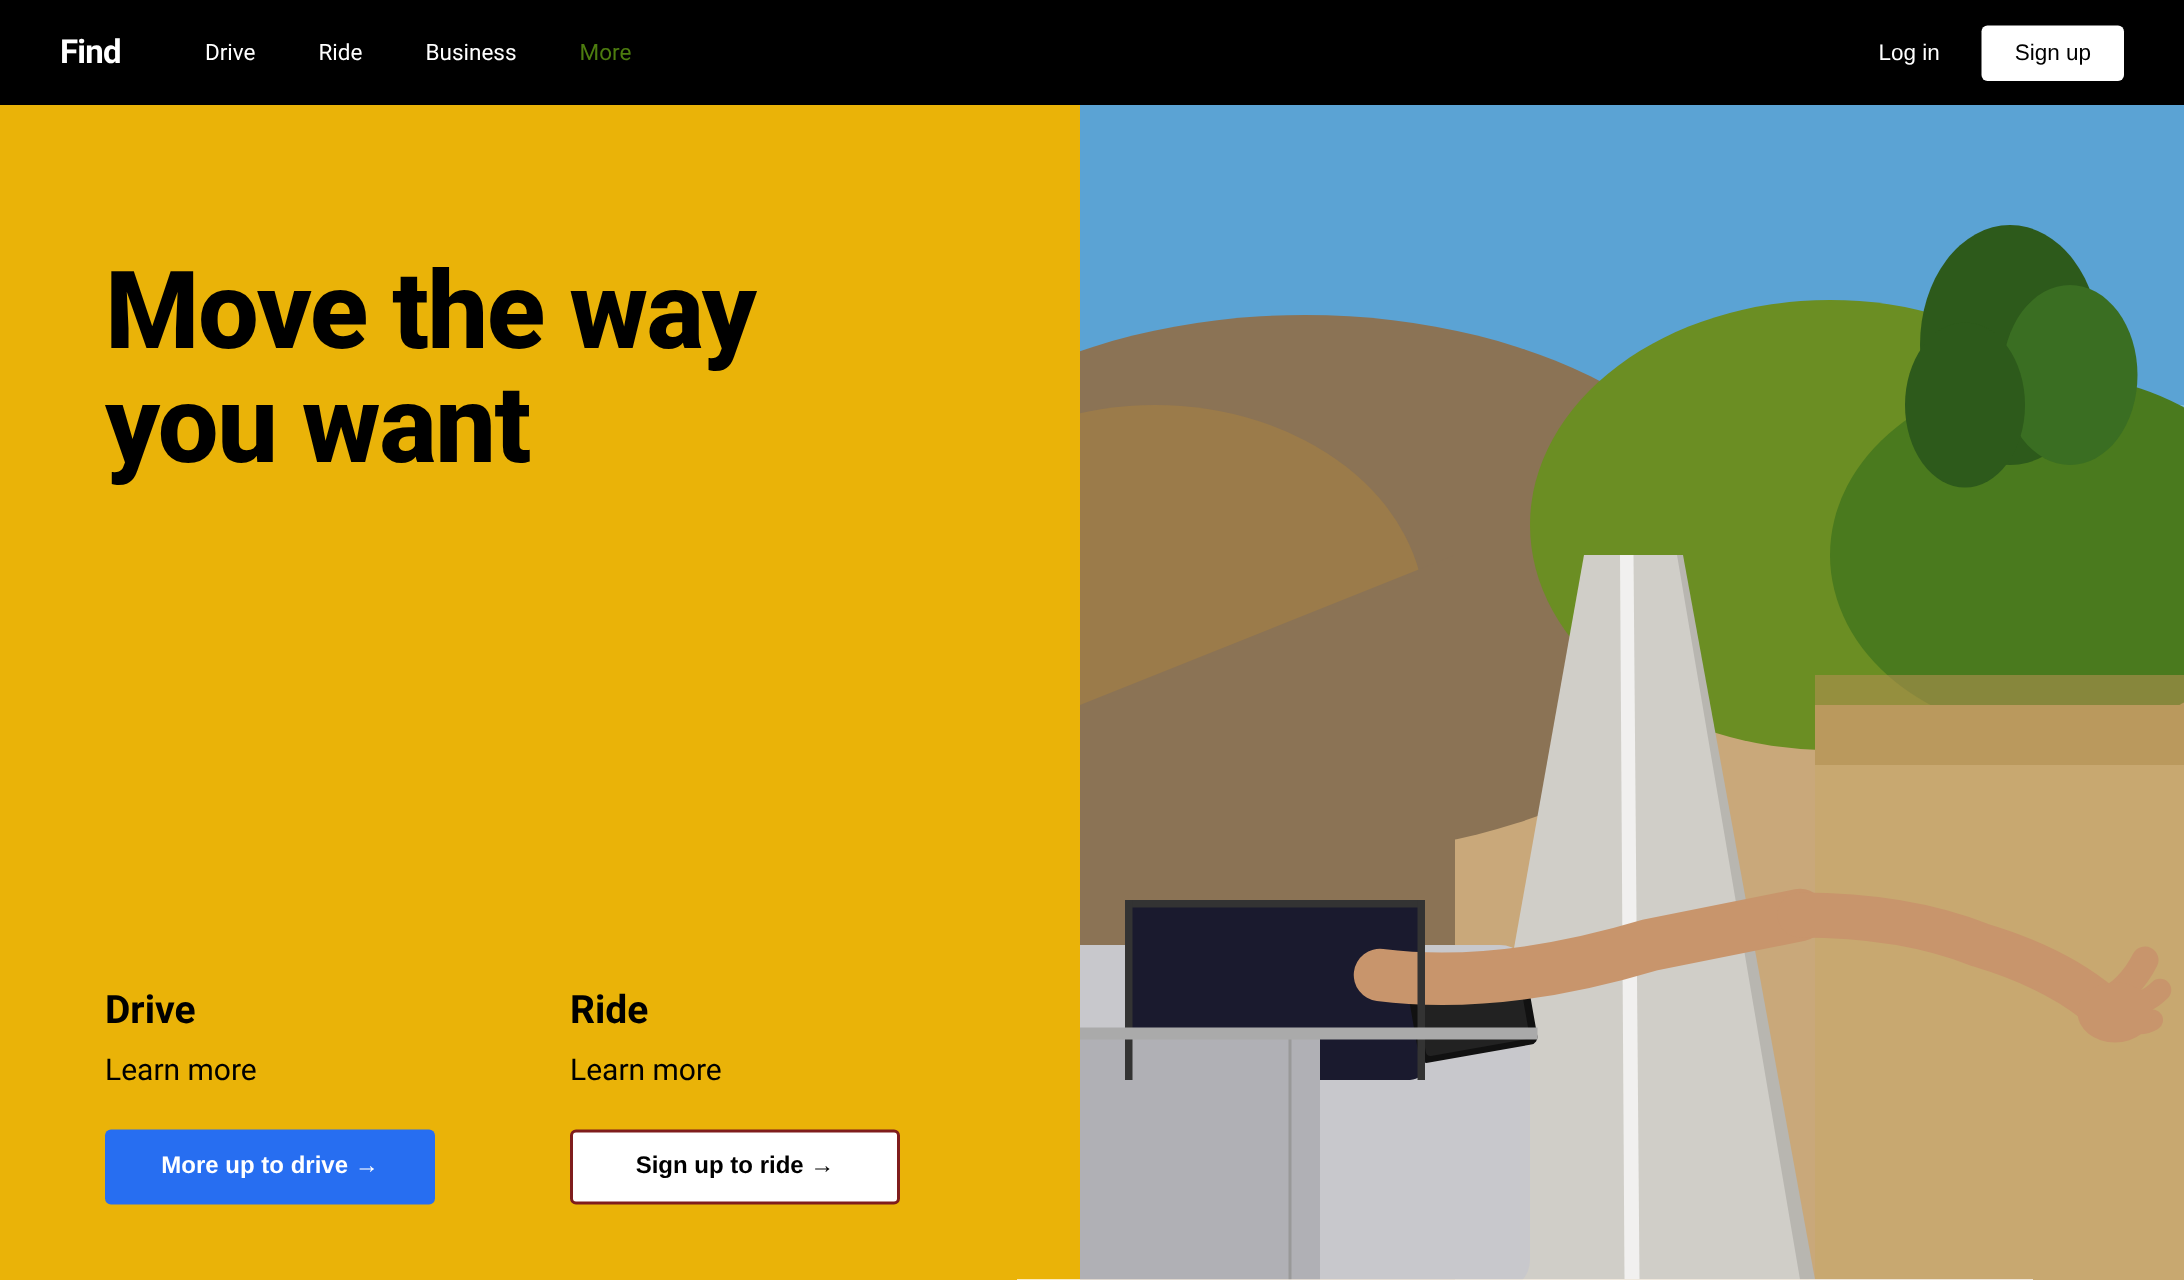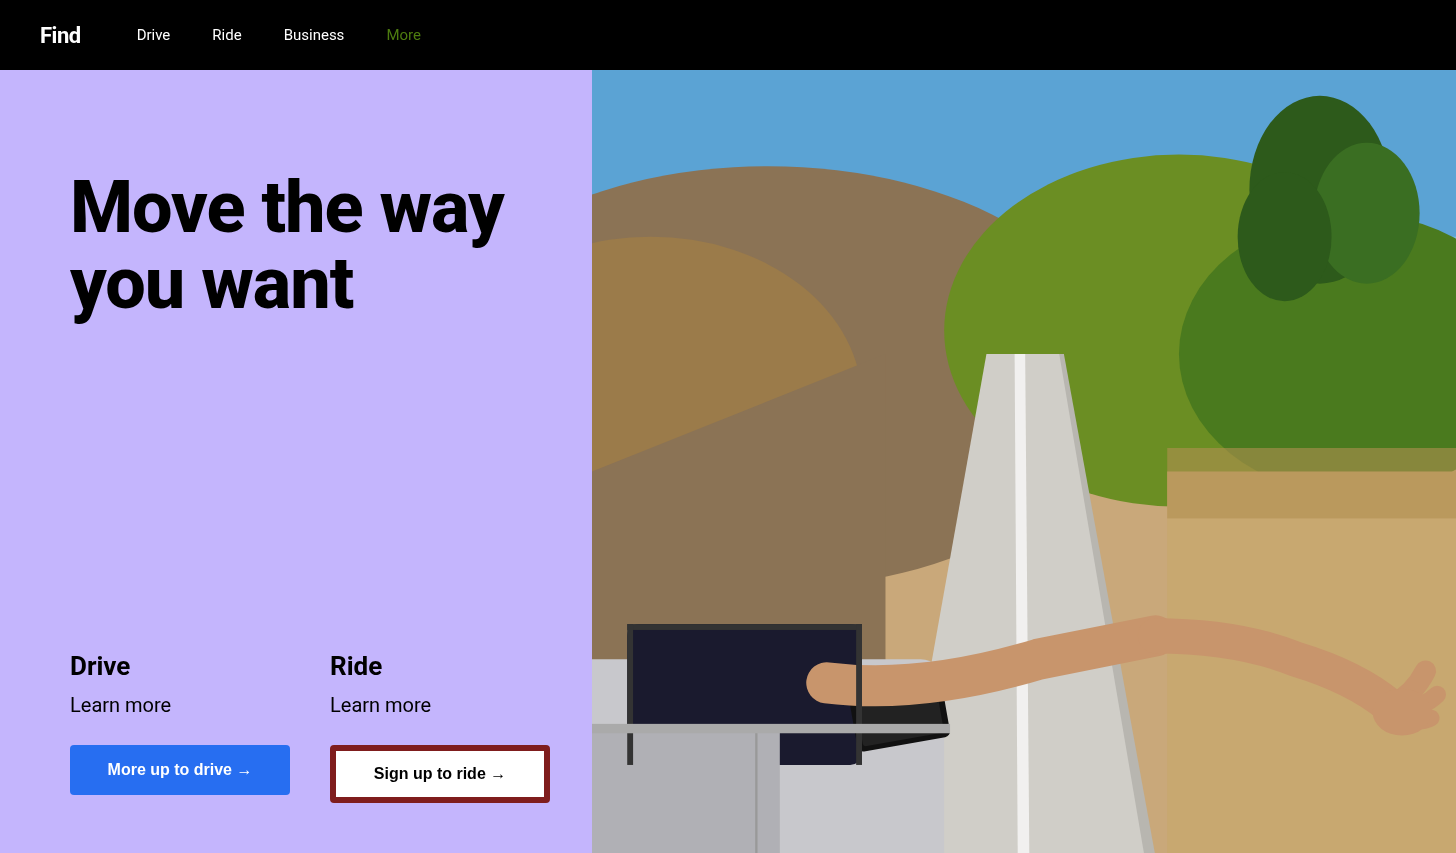--- a/index.html
+++ b/index.html
@@ -86,22 +86,22 @@
       border-radius: 4px;
     }
 
     
     .main {
       display: flex;
       height: calc(853px - 70px);
     }
 
     .left-panel {
-      width: 592px;
-      background: #c4b5fd;
+      width: 720px;
+      background: #eab308;
       padding: 0 70px;
       display: flex;
       flex-direction: column;
       justify-content: space-between;
       padding-top: 40px;
       padding-bottom: 50px;
     }
 
     .hero-title {
       font-size: 72px;
@@ -156,21 +156,21 @@
       display: flex;
       align-items: center;
       gap: 10px;
       width: 220px;
       justify-content: center;
     }
 
     .btn-ride {
       background: #fff;
       color: #000;
-      border: 6px solid #7f1d1d;
+      border: 2px solid #7f1d1d;
       padding: 14px 30px;
       font-size: 16px;
       font-weight: 600;
       border-radius: 4px;
       cursor: pointer;
       display: flex;
       align-items: center;
       gap: 10px;
       width: 220px;
       justify-content: center;
@@ -193,20 +193,24 @@
 </head>
 <body>
 
 <nav class="navbar">
   <div class="navbar-logo">Find</div>
   <div class="navbar-nav">
     <a>Drive</a>
     <a>Ride</a>
     <a>Business</a>
     <a class="more">More</a>
+  </div>
+  <div class="navbar-actions">
+    <button class="btn-login">Log in</button>
+    <button class="btn-signup-nav">Sign up</button>
   </div>
 </nav>
 
 <div class="main">
 
   <div class="left-panel">
     <div>
       <h1 class="hero-title">
         <span>Move the way</span><br>
         <span>you want</span>

